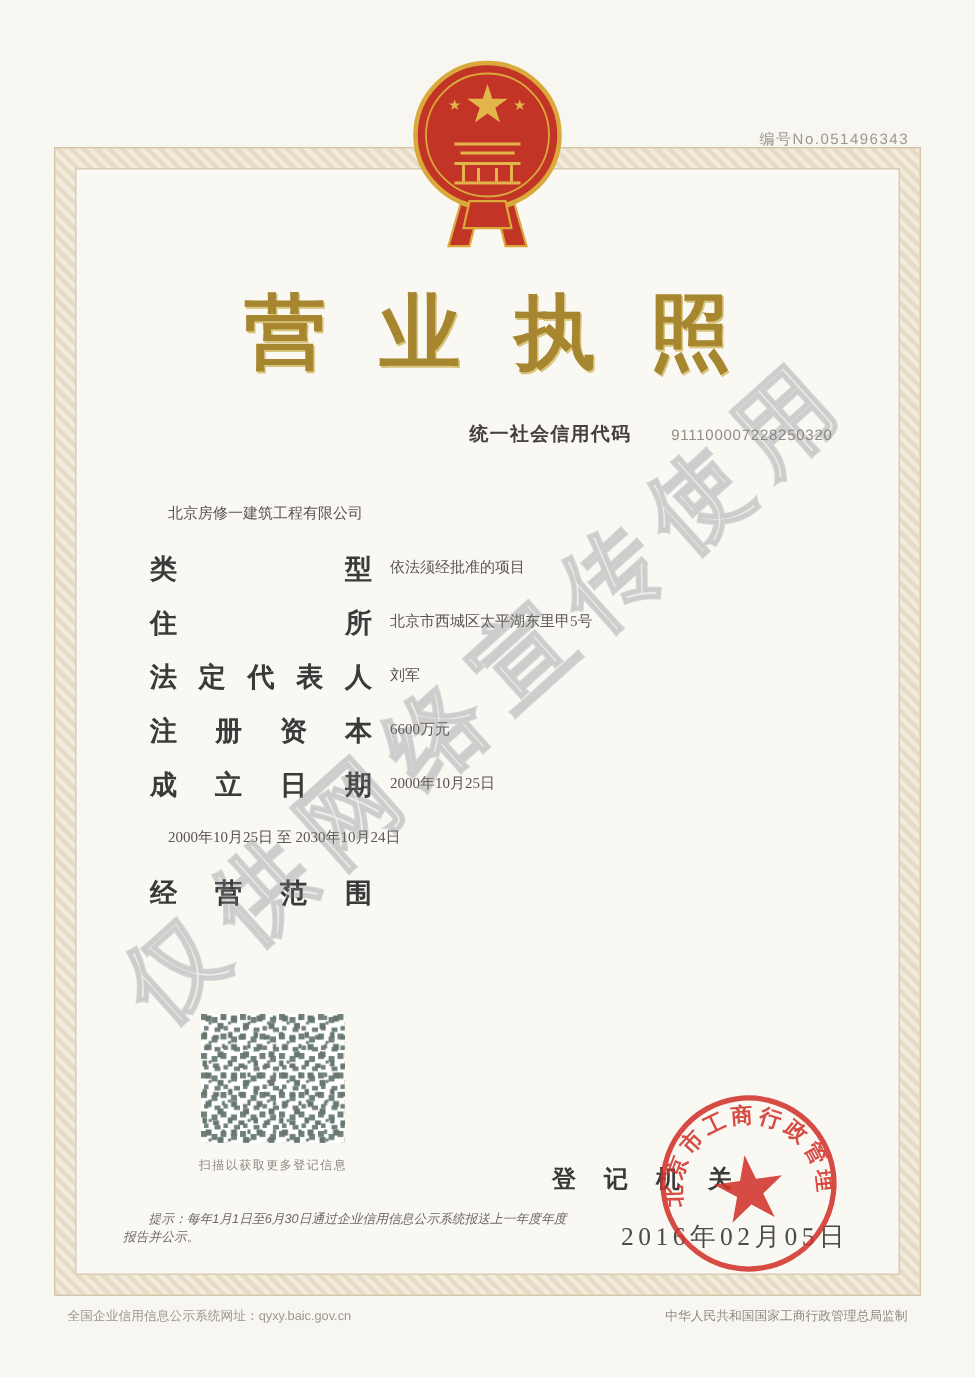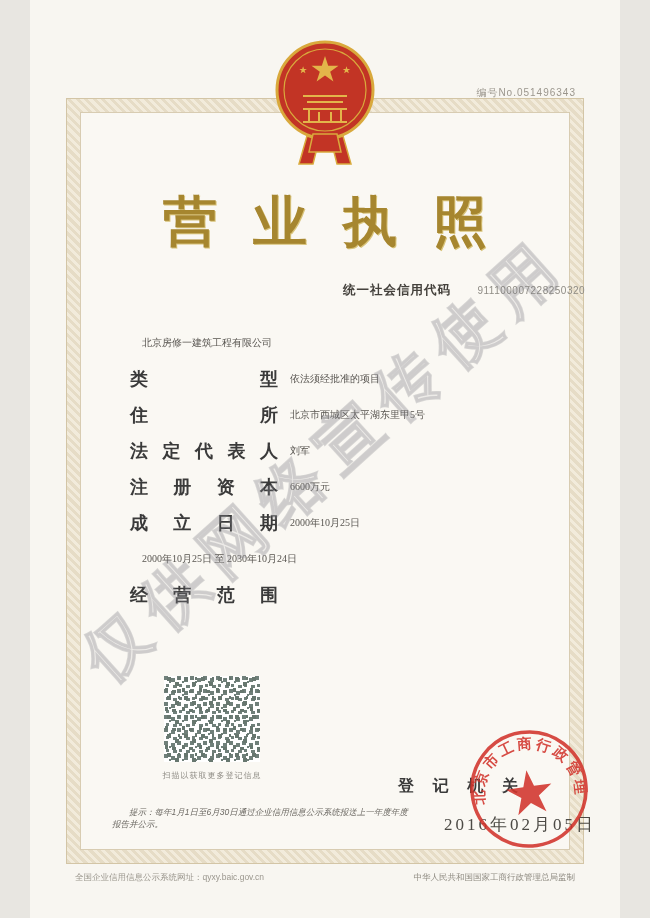--- a/index.html
+++ b/index.html
@@ -1,17 +1,17 @@
 <!DOCTYPE html>
 <html><head>
 <meta charset="utf-8">
 <style>
   html,body{margin:0;padding:0;background:#e8e6e1;}
   .page{
-    position:relative;width:590px;height:918px;margin:0 auto;
+    position:relative;width:650px;height:918px;margin:0 auto;
     background:#f8f6f1;overflow:hidden;
     font-family:"Liberation Sans",sans-serif;
   }
   
   .frame{
     position:absolute;left:36px;top:98px;right:36px;bottom:54px;
     background:repeating-linear-gradient(45deg,#e6dcc6 0 3px,#f2ebdb 3px 6px);
     border:1px solid #d3c5a6;
   }
   .frame-inner{

